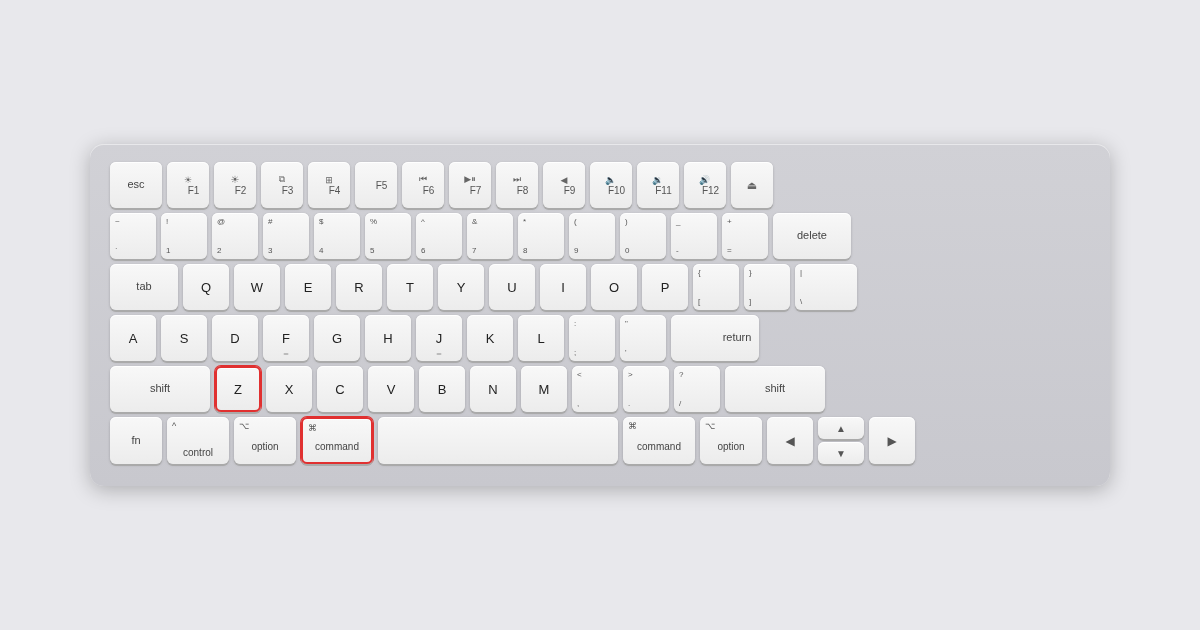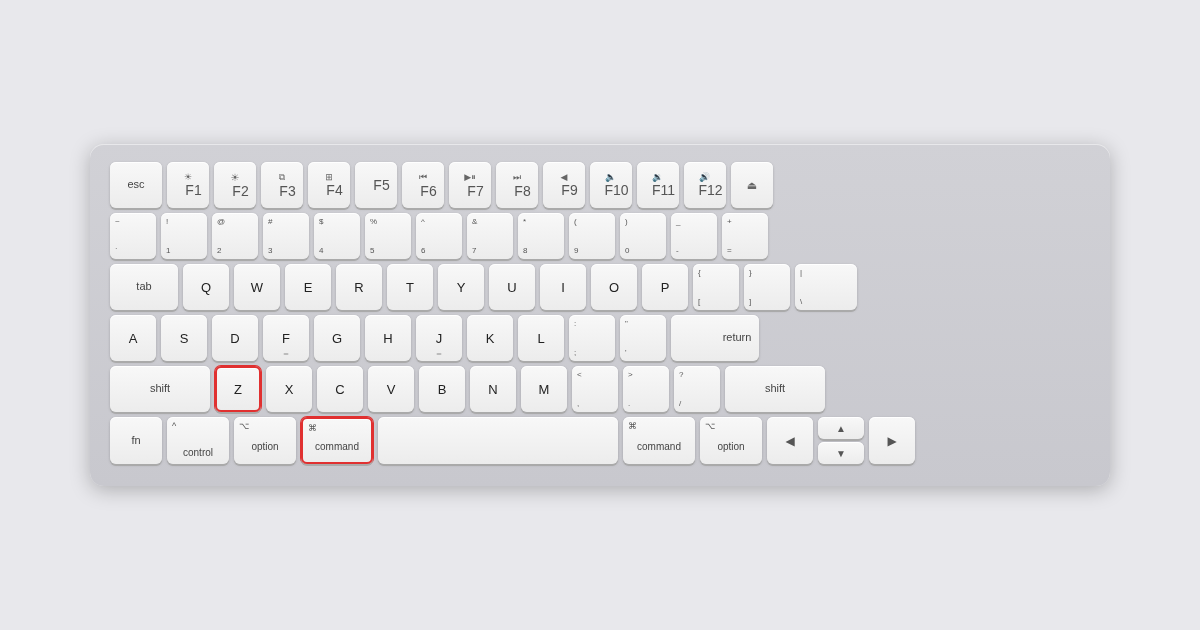--- a/index.html
+++ b/index.html
@@ -71,21 +71,21 @@
       left: 5px;
     }
 
     .key-main {
       font-size: 13px;
       font-weight: 500;
       color: #222;
     }
 
     .key-sub {
-      font-size: 14px;
+      font-size: 10px;
       color: #555;
       padding-left: 11px;
     }
 
     
     .key-highlight {
       border: 2px solid #e03030;
       box-shadow: 0 2px 0 #aaaaaa, 0 0 0 1px #e03030, inset 0 1px 0 rgba(255,255,255,0.9);
     }
 
@@ -251,20 +251,23 @@
       <span class="key-label-bl">0</span>
     </div>
     <div class="key w-std">
       <span class="key-label-tl">_</span>
       <span class="key-label-bl">-</span>
     </div>
     <div class="key w-std">
       <span class="key-label-tl">+</span>
       <span class="key-label-bl">=</span>
     </div>
+    <div class="key w-delete">
+      <span class="key-label" style="font-size:11px;">delete</span>
+    </div>
   </div>
 
   <div class="key-row">
     <div class="key w-tab">
       <span class="key-label" style="font-size:11px;">tab</span>
     </div>
     <div class="key w-std">
         <span class="key-main">Q</span>
       </div>
     <div class="key w-std">

